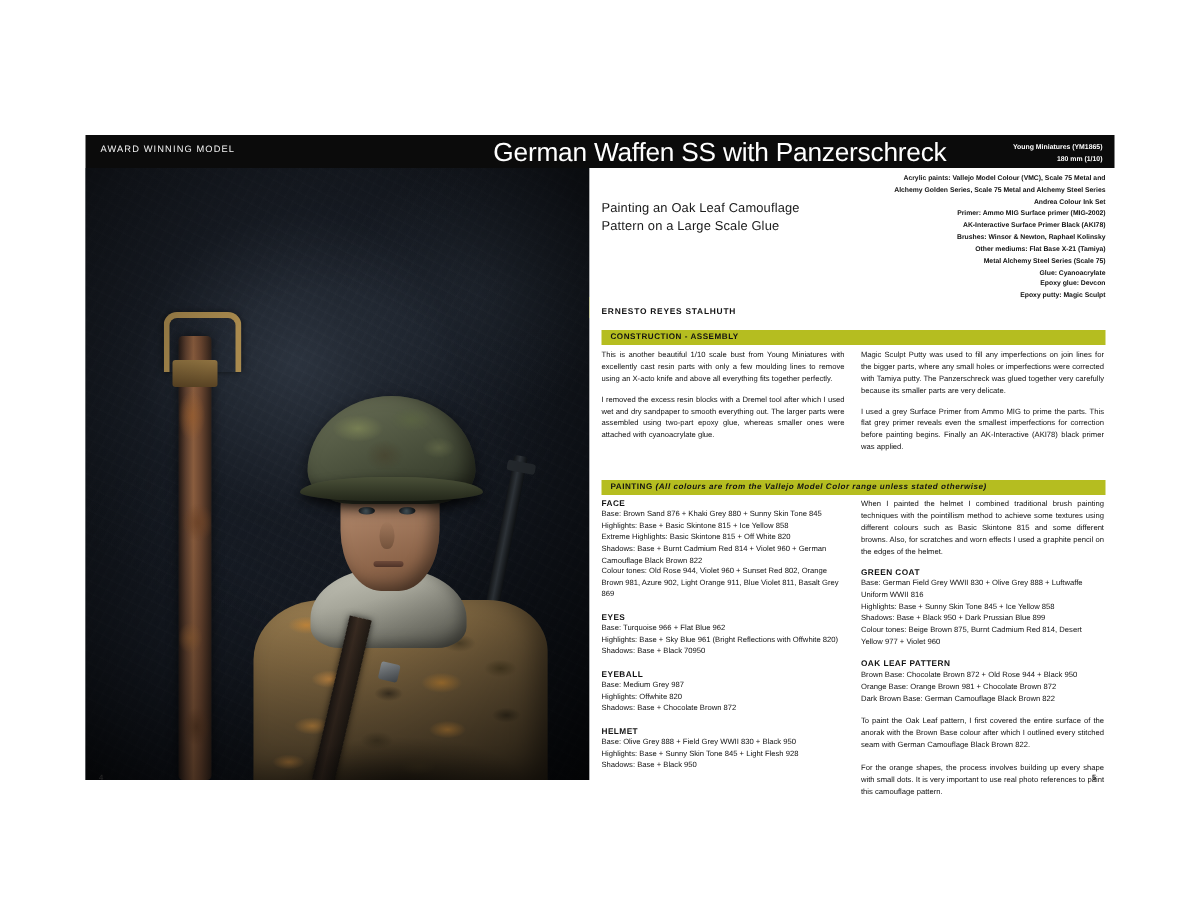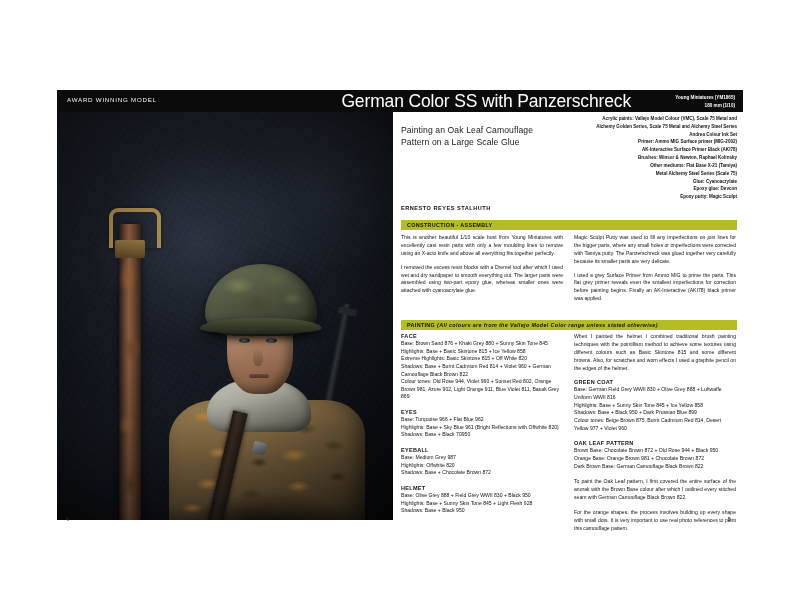--- a/index.html
+++ b/index.html
@@ -280,21 +280,21 @@
     position: absolute;
     left: 336px;
     top: 108px;
     width: 14px;
     height: 14px;
     background: #b5bd20;
   }
 
   .subtitle {
     position: absolute;
-    left: 8px; top: 12px;
+    left: 8px; top: 20px;
     font-size: 8.6px;
     line-height: 1.42;
     color: #1a1a1a;
     font-weight: 400;
     letter-spacing: 0.1px;
   }
 
   .specs {
     position: absolute;
     right: 6px; top: 3px;
@@ -389,21 +389,21 @@
   #pagenum-left { left: 66px; top: 516px; }
   #pagenum-right { left: 728px; top: 516px; }
 </style>
 </head>
 <body>
 
 <div id="spread">
 
   <div class="header-bar">
     <div class="award-label">AWARD WINNING MODEL</div>
-    <div class="main-title">German Color SS with Panzerschreck</div>
+    <div class="main-title">German Waffen SS with Panzerschreck</div>
     <div class="kit-info">
       <div>Young Miniatures (YM1865)</div>
       <div>180 mm (1/10)</div>
     </div>
   </div>
 
   <div class="photo-page">
     <div class="photo-bg"></div>
     <div class="photo-noise"></div>
     <div class="bust">

